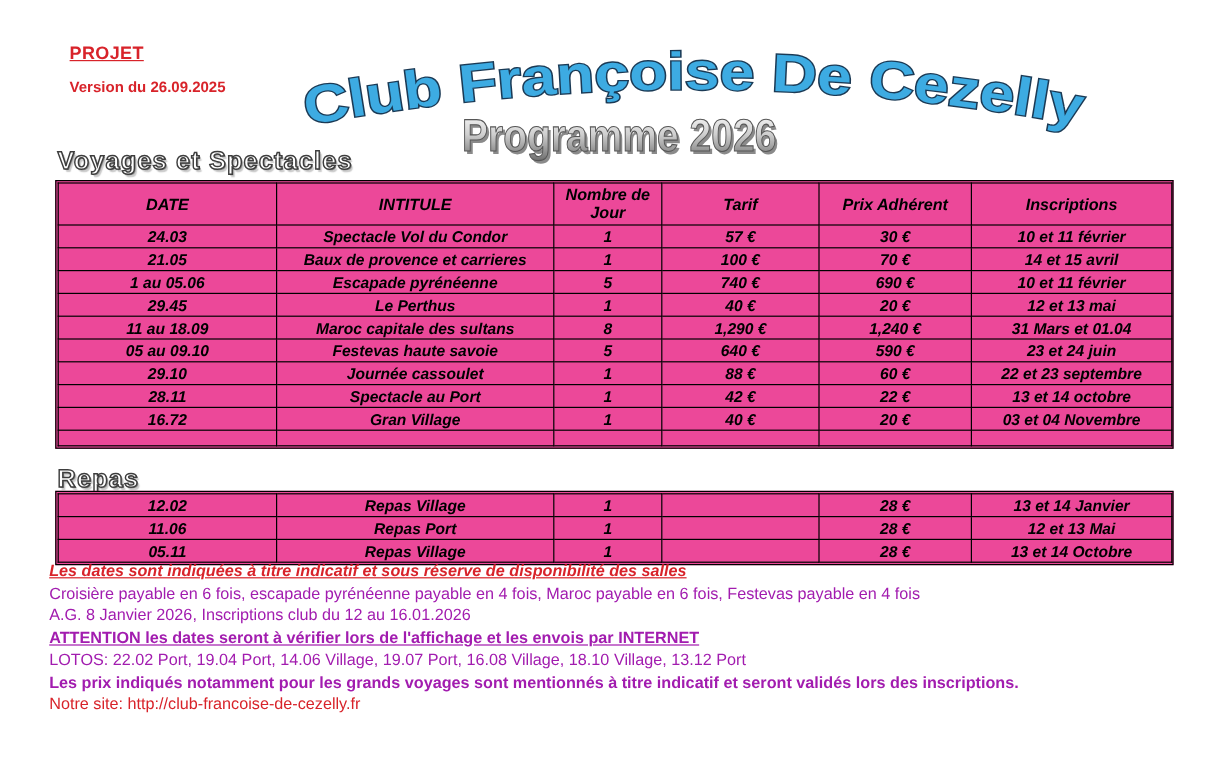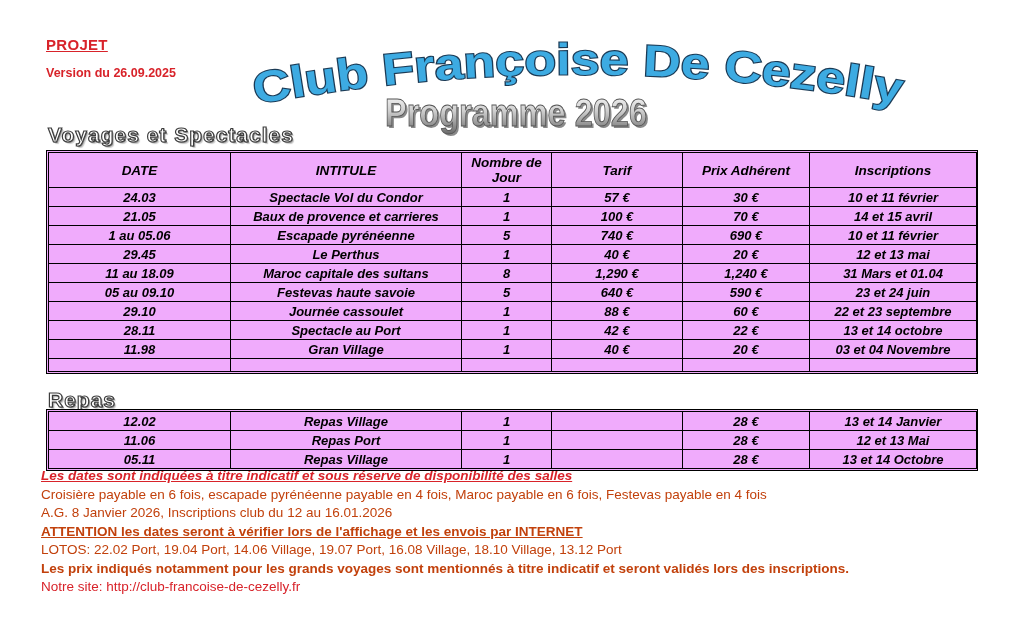--- a/index.html
+++ b/index.html
@@ -1,56 +1,56 @@
 <!DOCTYPE html>
 <html><head>
 <meta charset="utf-8">
 <style>
   html,body{margin:0;padding:0;}
   body{
     width:1024px;height:633px;background:#ffffff;position:relative;
     font-family:"Liberation Sans",sans-serif;overflow:hidden;
   }
   
-  .projet-block{position:absolute;left:46px;top:36px;color:#d8232a;}
+  .projet-block{position:absolute;left:58px;top:36px;color:#d8232a;}
   .projet-title{font-size:15px;font-weight:bold;text-decoration:underline;letter-spacing:.3px;}
   .projet-version{font-size:12.5px;font-weight:bold;margin-top:13px;}
 
   
   .title-svg{position:absolute;left:226px;top:12px;}
 
   
   .outline-heading{
     position:absolute;font-size:21px;font-weight:bold;letter-spacing:1px;
     color:#ffffff;-webkit-text-stroke:1.2px #3d3d3d;
     text-shadow:1px 1px 0 #8a8a8a,2px 2px 1px #c9c9c9;
   }
   #voyages-heading{left:48px;top:123px;}
   #repas-heading{left:48px;top:388px;}
 
   
   .tbl-wrap{
     position:absolute;left:46px;width:928px;
-    border:1.5px solid #000;padding:1px;background:#f0abfc;
+    border:1.5px solid #000;padding:1px;background:#ec4899;
   }
   #voyages-wrap{top:150px;}
   #repas-wrap{top:409px;}
   table.grid{border-collapse:collapse;table-layout:fixed;width:928px;}
   table.grid th,table.grid td{
     border:1px solid #000;text-align:center;vertical-align:middle;
     font-family:"Liberation Sans",sans-serif;font-style:italic;font-weight:bold;
     color:#000;padding:0 2px;overflow:hidden;
   }
   table.grid th{font-size:13.5px;line-height:15px;height:34px;}
   table.grid td{font-size:13px;line-height:15px;height:18px;white-space:nowrap;}
   #voyages-table tbody tr:last-child td{height:12px;}
 
   
   .notes{position:absolute;left:41px;top:468px;width:950px;}
-  .notes p{margin:0 0 3px 0;font-size:13.5px;line-height:15.5px;color:#c2410c;}
+  .notes p{margin:0 0 3px 0;font-size:13.5px;line-height:15.5px;color:#a21caf;}
   .n-red-u{color:#d8232a !important;font-weight:bold;font-style:italic;text-decoration:underline;}
   .n-bold-u{font-weight:bold;text-decoration:underline;}
   .n-bold{font-weight:bold;}
   .n-red{color:#d8232a !important;}
 </style>
 </head>
 <body>
 
 <div class="projet-block">
   <div class="projet-title">PROJET</div>
@@ -154,21 +154,21 @@
         </tr>
         <tr>
           <td>28.11</td>
           <td>Spectacle au Port</td>
           <td>1</td>
           <td>42 €</td>
           <td>22 €</td>
           <td>13 et 14 octobre</td>
         </tr>
         <tr>
-          <td>11.98</td>
+          <td>16.72</td>
           <td>Gran Village</td>
           <td>1</td>
           <td>40 €</td>
           <td>20 €</td>
           <td>03 et 04 Novembre</td>
         </tr>
         <tr>
           <td></td>
           <td></td>
           <td></td>

